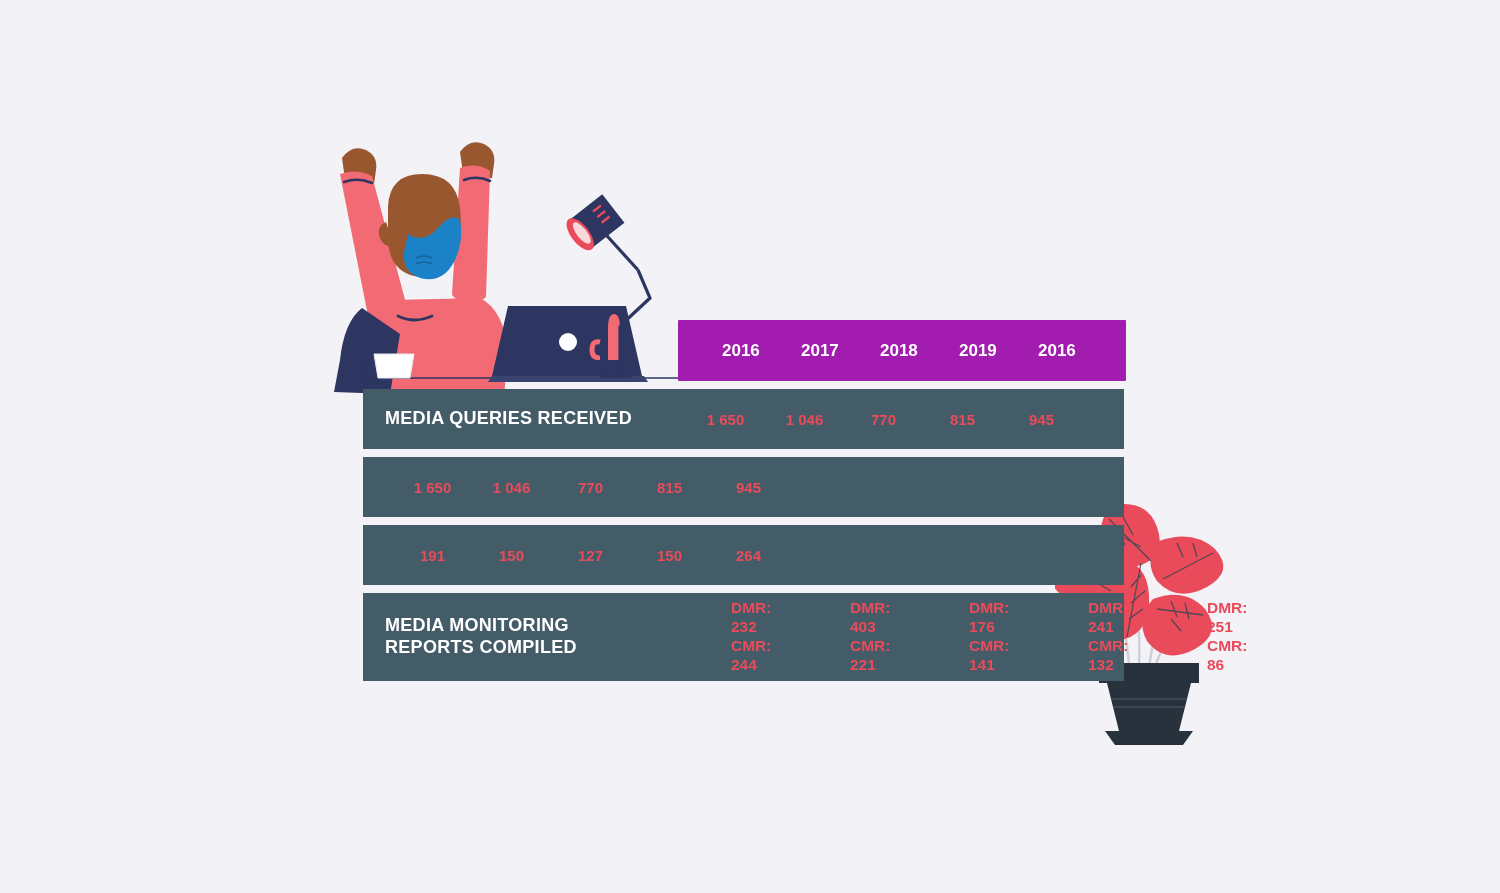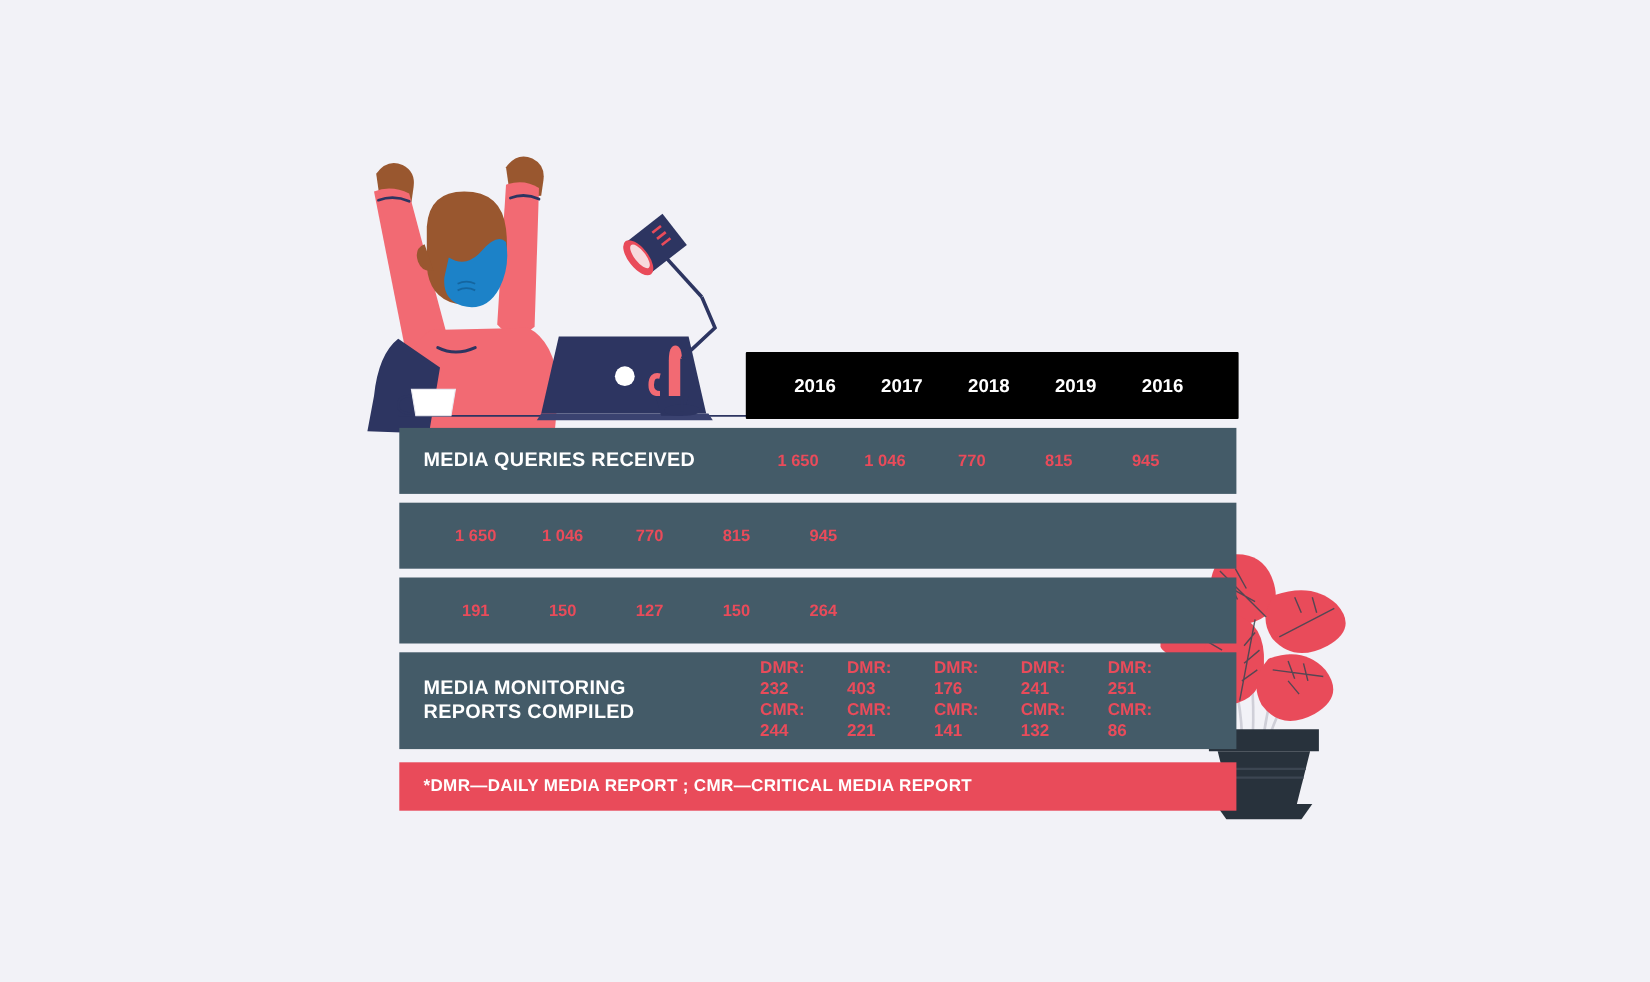--- a/index.html
+++ b/index.html
@@ -44,21 +44,21 @@
     top: 320px;
     width: 763px;
   }
   .row {
     position: relative;
     display: flex;
     align-items: center;
     box-sizing: border-box;
   }
   .row.header {
-    background: #000000;
+    background: #a21caf;
     height: 61px;
     margin-left: 315px;
     width: 448px;
     border-radius: 1px;
   }
   .row.data {
     background: #445b68;
     height: 60px;
     margin-top: 8px;
     width: 761px;
@@ -120,20 +120,21 @@
   .cell.val.numeric {
     text-align: center;
     padding-right: 10px;
   }
   .cell.dual {
     color: #e94b5a;
     font-weight: bold;
     font-size: 15.5px;
     line-height: 1.22;
     text-align: left;
+    margin-left: 40px;
   }
   .header .cells { margin-left: 42px; }
   .data .cells { margin-left: 35px; }
 </style>
 </head>
 <body>
 
 <div id="stage">
 
   <svg id="illustration" viewBox="0 0 400 270">
@@ -298,18 +299,15 @@
         </div>
         <div class="cell dual">
           <span>DMR:</span><br>
           <span>251</span><br>
           <span>CMR:</span><br>
           <span>86</span>
         </div>
       </div>
     </div>
 
-    <div class="row footer">
-      <div class="footer-label">*DMR—DAILY MEDIA REPORT ; CMR—CRITICAL MEDIA REPORT</div>
-    </div>
 
   </div>
 </div>
 
 </body></html>

